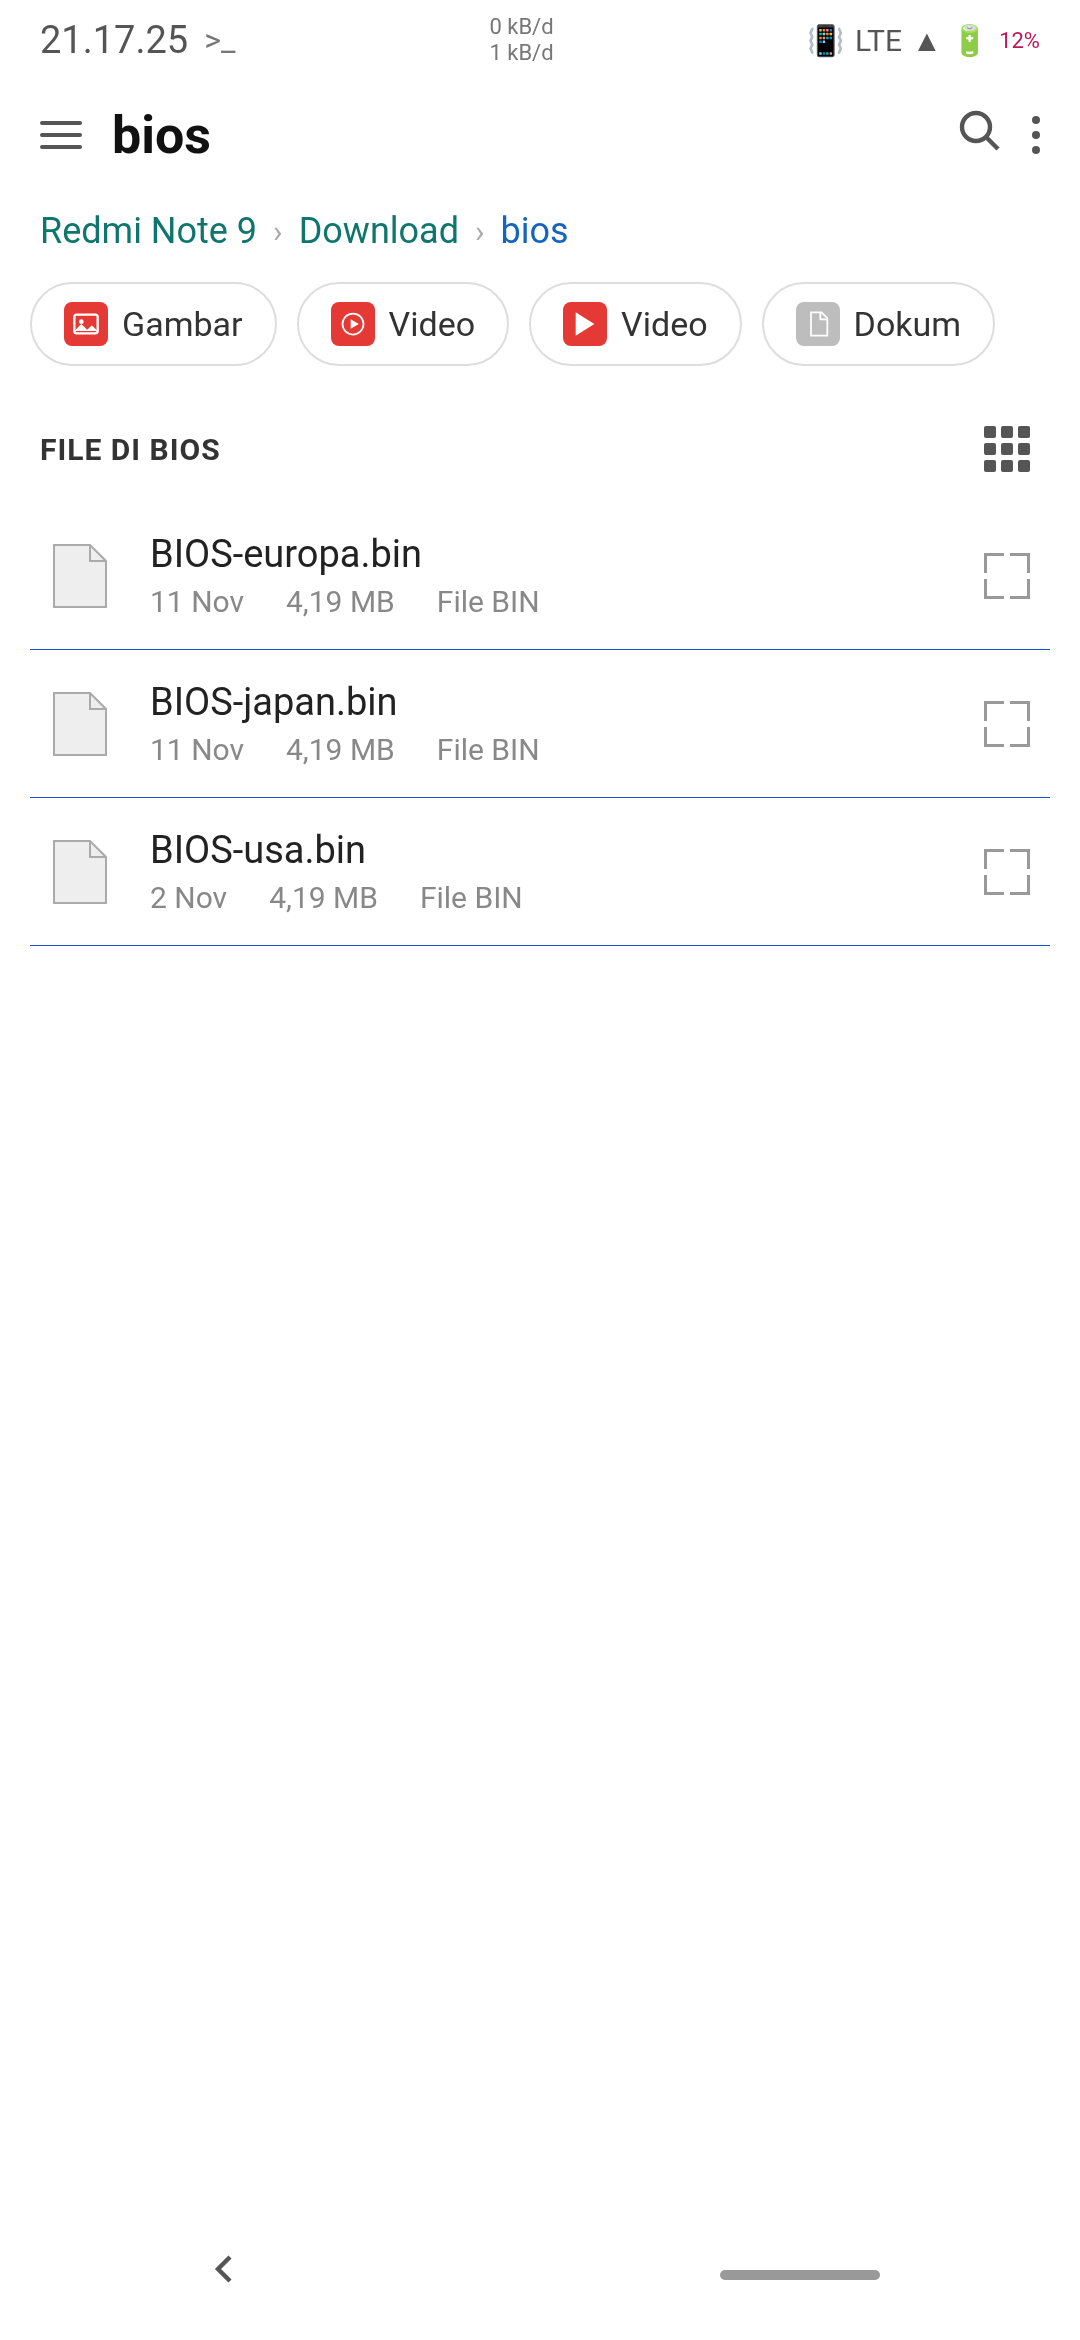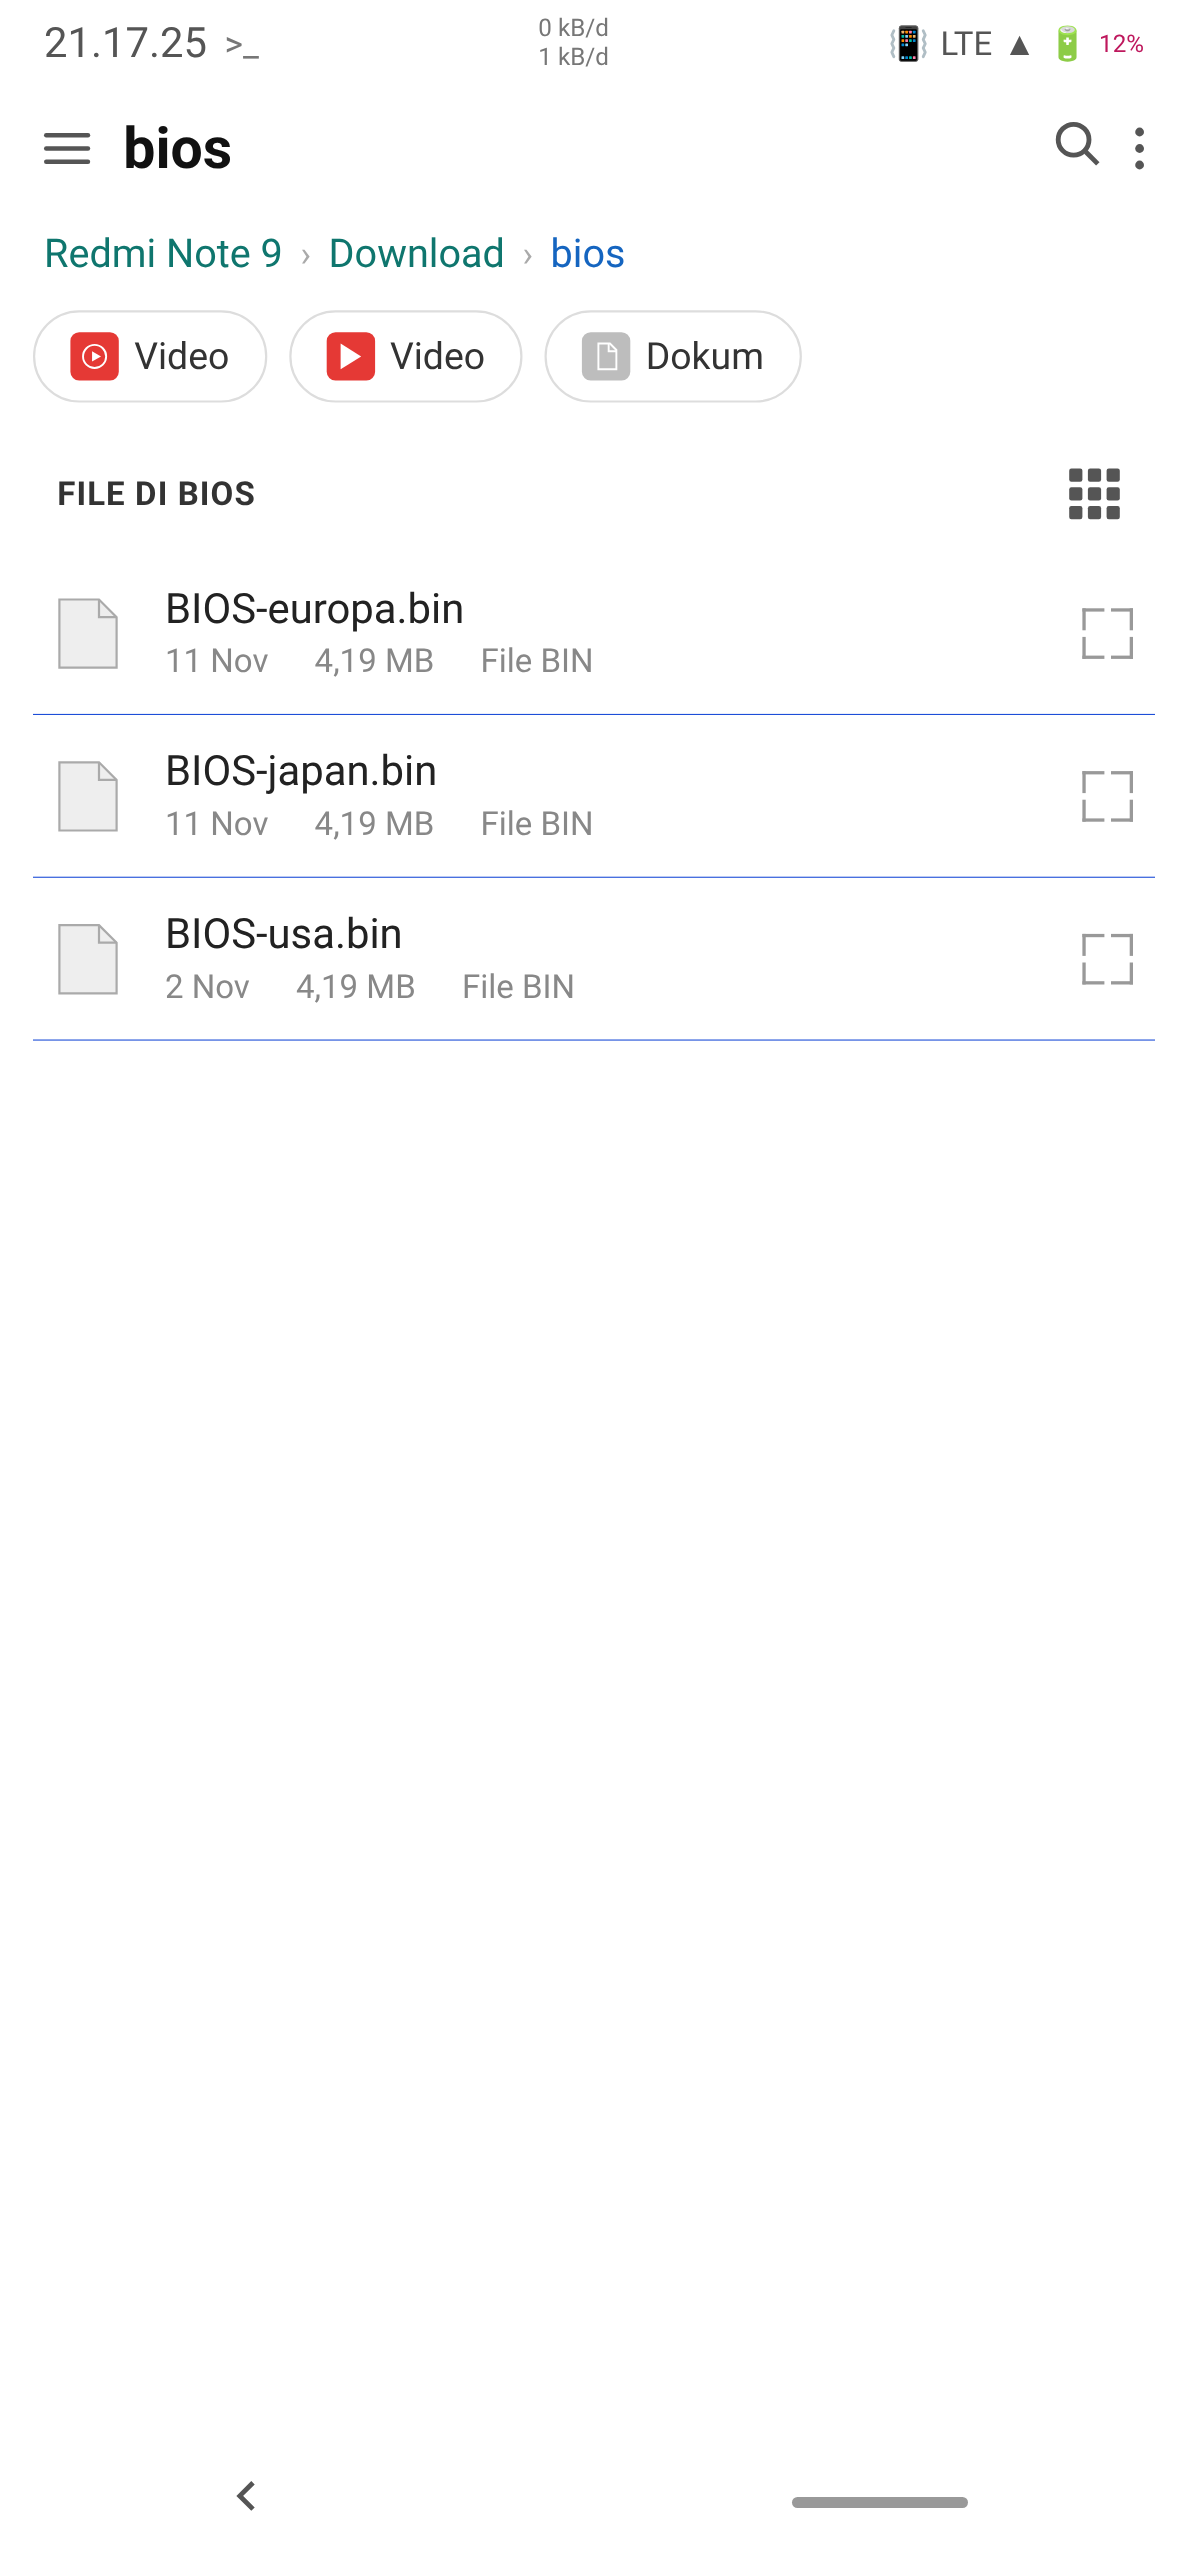--- a/index.html
+++ b/index.html
@@ -161,21 +161,21 @@
     .chip-icon.gambar { background: #e53935; }
     .chip-icon.audio { background: #e53935; }
     .chip-icon.video { background: #e53935; }
     .chip-icon.dokum { background: #bdbdbd; }
 
     
     .section-header {
       display: flex;
       align-items: center;
       justify-content: space-between;
-      padding: 30px 52px 20px;
+      padding: 30px 40px 20px;
     }
     .section-title {
       font-size: 30px;
       font-weight: 700;
       color: #333;
       letter-spacing: 1px;
     }
     .grid-toggle-btn {
       cursor: pointer;
       padding: 10px;
@@ -329,20 +329,30 @@
 
 <div class="breadcrumb">
   <span class="breadcrumb-item">Redmi Note 9</span>
   <span class="breadcrumb-chevron">›</span>
   <span class="breadcrumb-item">Download</span>
   <span class="breadcrumb-chevron">›</span>
   <span class="breadcrumb-item active">bios</span>
 </div>
 
 <div class="filter-chips">
+  <div class="filter-chip">
+    <div class="chip-icon gambar">
+      <svg width="28" height="28" viewBox="0 0 24 24" fill="white">
+        <rect x="2" y="4" width="20" height="16" rx="2" fill="none" stroke="white" stroke-width="2"></rect>
+        <circle cx="8" cy="10" r="2" fill="white"></circle>
+        <polyline points="2,18 8,12 13,17 17,13 22,18" fill="white"></polyline>
+      </svg>
+    </div>
+    <span>Gambar</span>
+  </div>
   <div class="filter-chip">
     <div class="chip-icon audio">
       <svg width="28" height="28" viewBox="0 0 24 24" fill="white">
         <path d="M12 3a9 9 0 1 0 0 18A9 9 0 0 0 12 3zm0 0" stroke="white" stroke-width="1.5" fill="none"></path>
         <polygon points="10,8 17,12 10,16" fill="white"></polygon>
       </svg>
     </div>
     <span>Video</span>
   </div>
   <div class="filter-chip">

